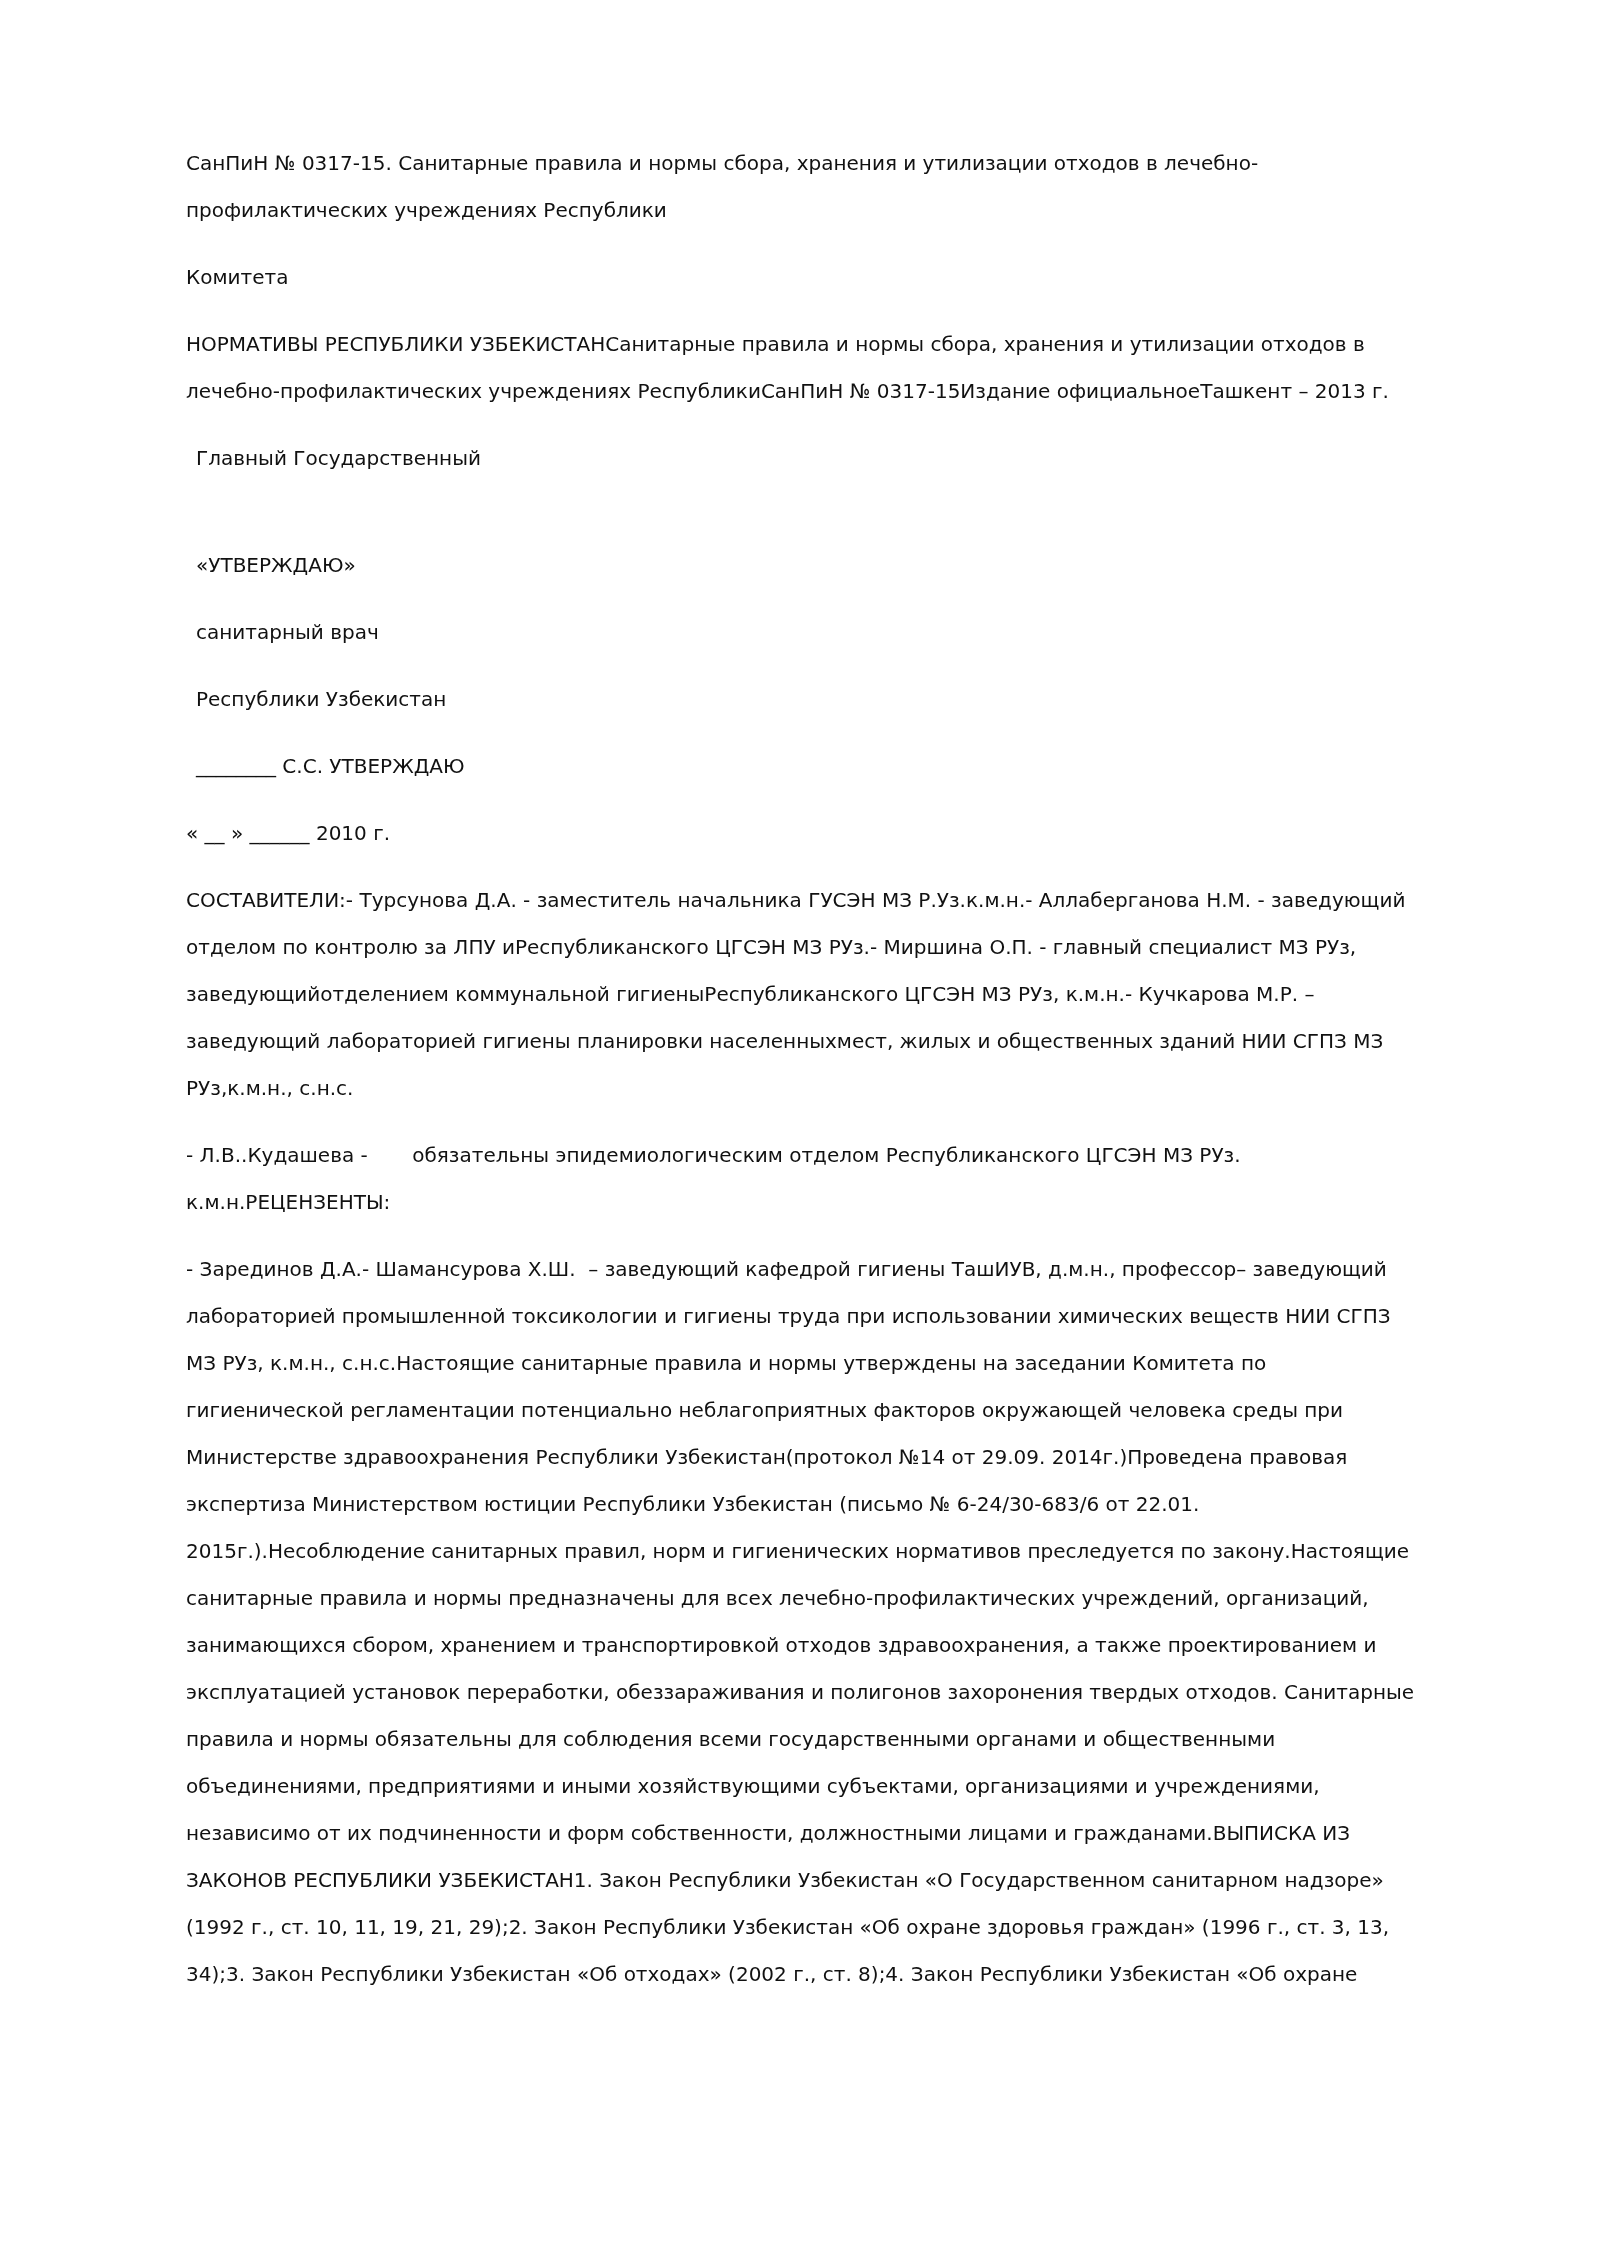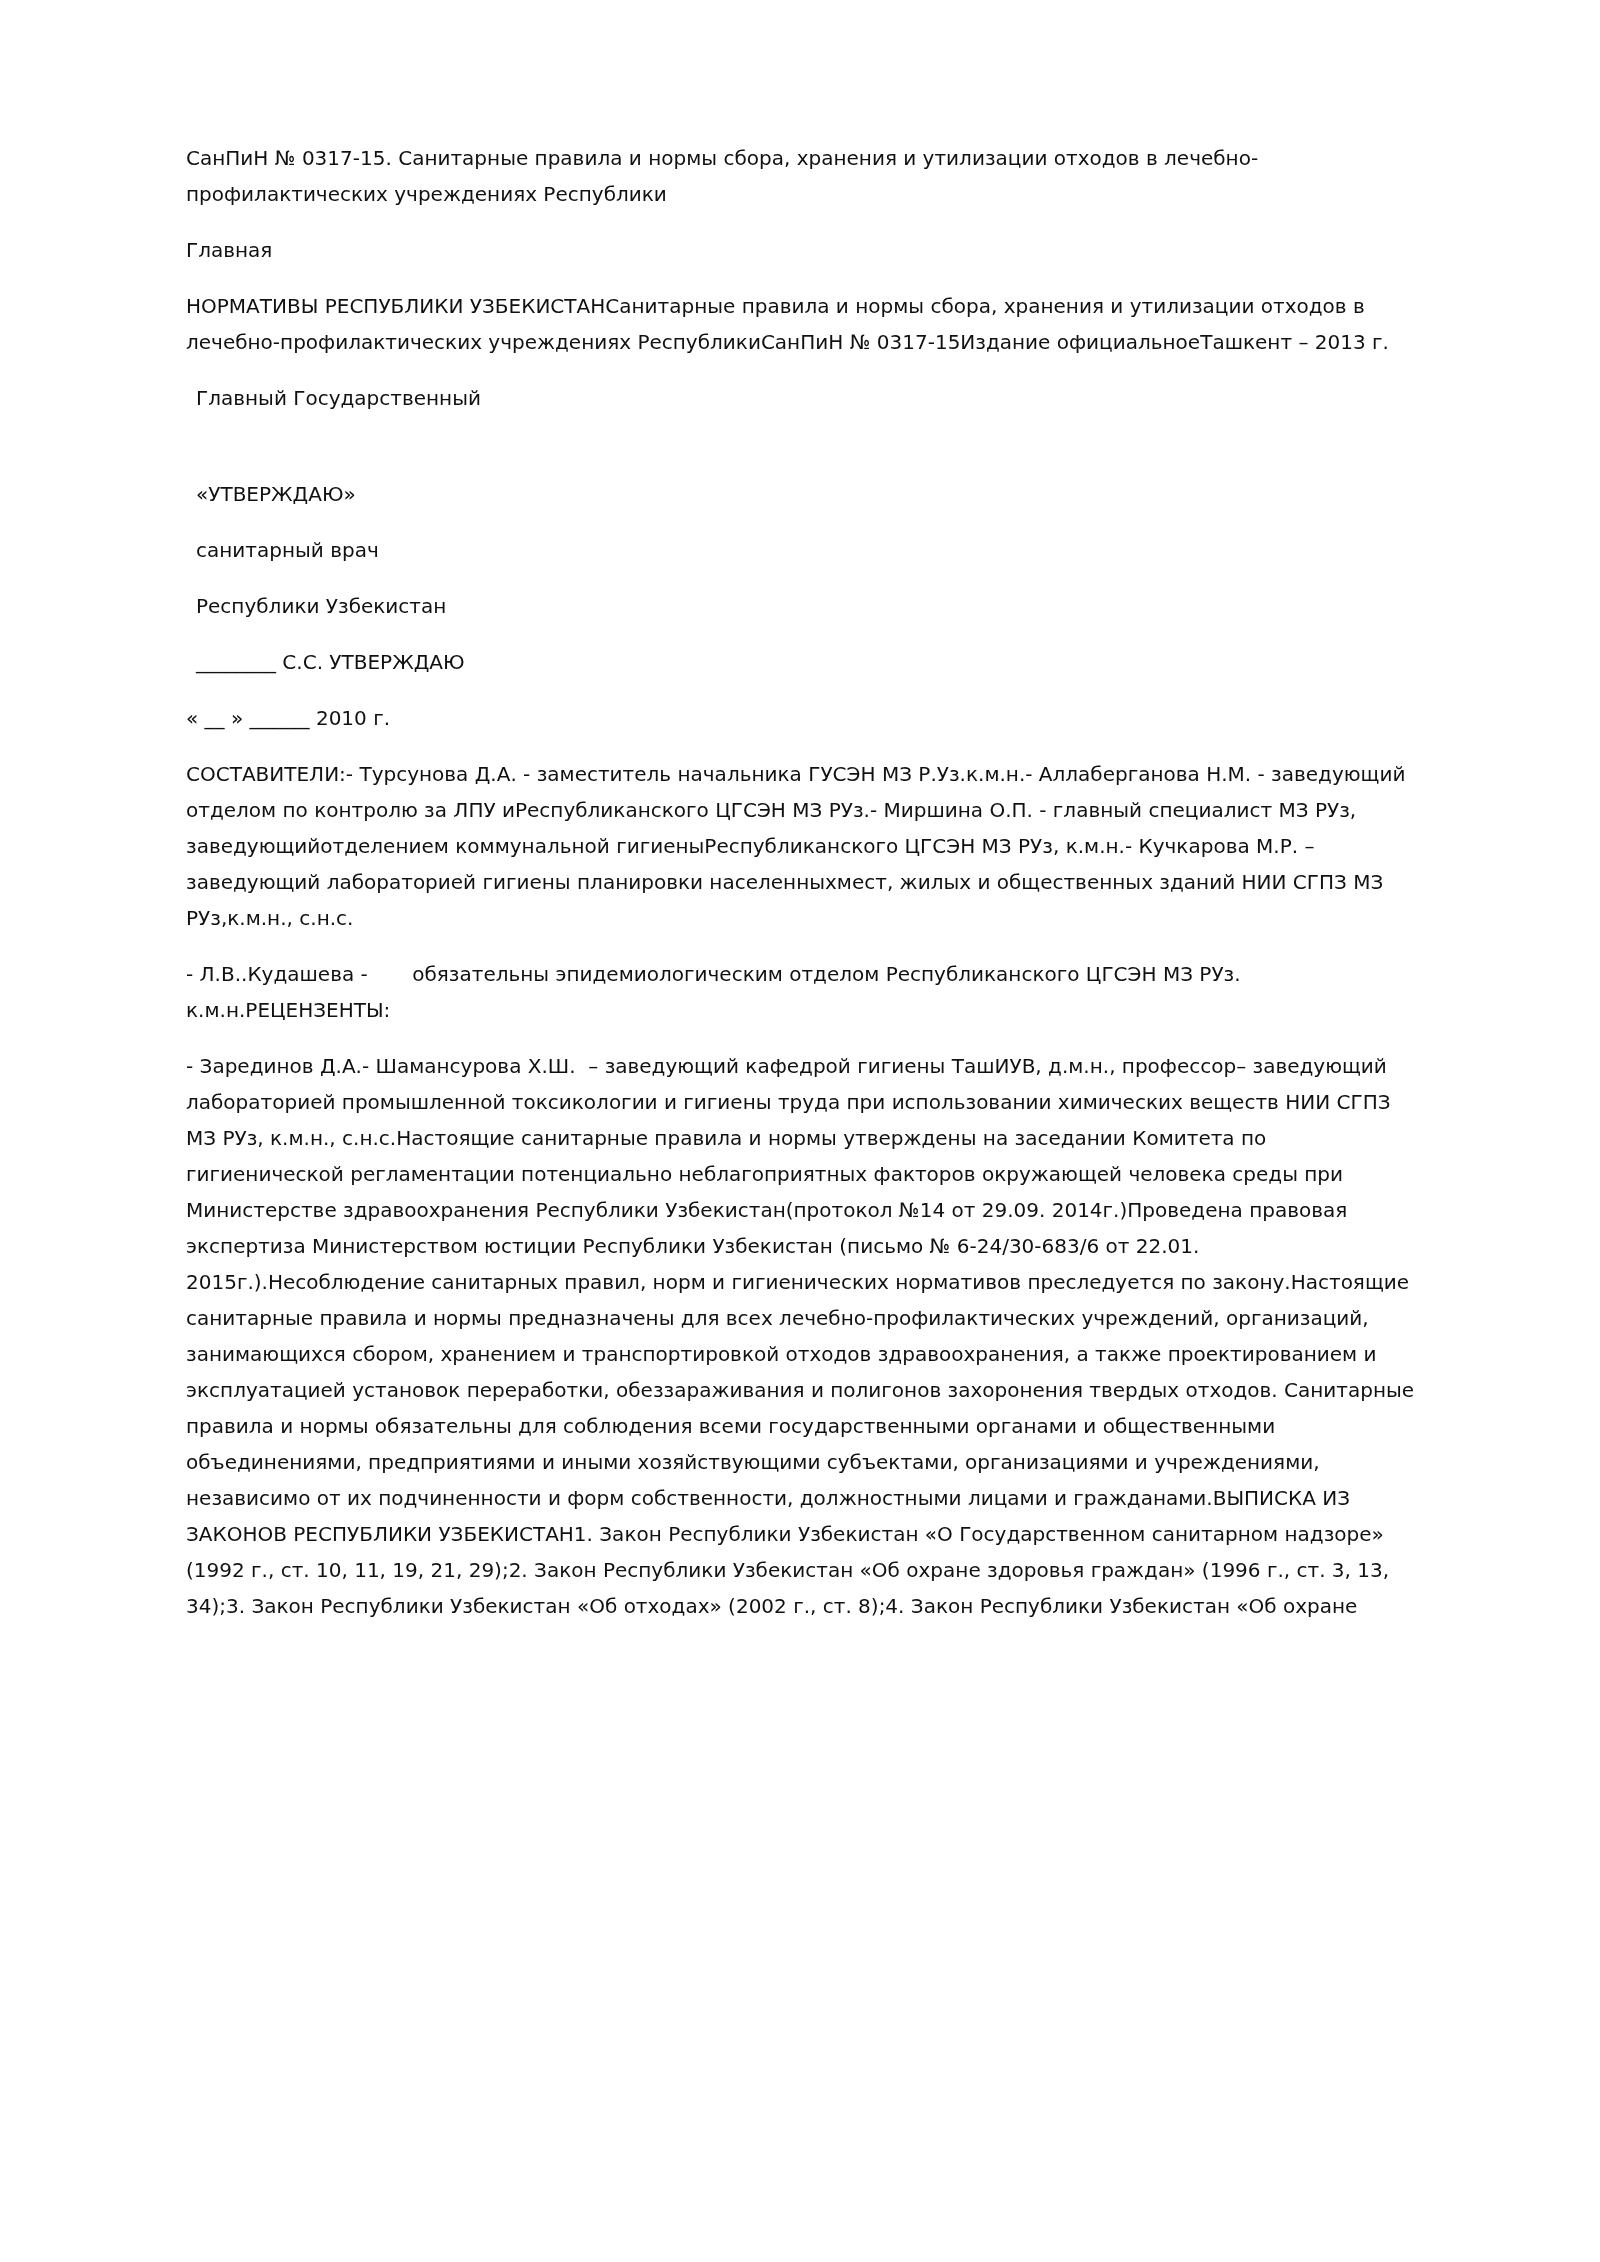--- a/index.html
+++ b/index.html
@@ -14,21 +14,21 @@
     color: #111111;
   }
   .page {
     box-sizing: content-box;
     padding: 140px 0 0 186px;
     width: 1240px;
   }
   .para {
     margin: 0 0 20px 0;
     font-size: 20px;
-    line-height: 36px;
+    line-height: 47px;
     white-space: pre-wrap;
     word-wrap: break-word;
   }
   .indent {
     padding-left: 10px;
   }
   .space-before {
     margin-top: 60px;
   }
   .link-plain {
@@ -37,21 +37,21 @@
     cursor: pointer;
   }
 </style>
 </head>
 <body>
 
 <div class="page">
 
   <p class="para">СанПиН № 0317-15. Санитарные правила и нормы сбора, хранения и утилизации отходов в лечебно-профилактических учреждениях Республики</p>
 
-  <p class="para"><span class="link-plain">Главная</span></p>
+  <p class="para"><span class="link-plain">Комитета</span></p>
 
 
   <p class="para">НОРМАТИВЫ РЕСПУБЛИКИ УЗБЕКИСТАНСанитарные правила и нормы сбора, хранения и утилизации отходов в лечебно-профилактических учреждениях РеспубликиСанПиН № 0317-15Издание официальноеТашкент – 2013 г.</p>
 
   <p class="para indent">Главный Государственный</p>
 
   <p class="para indent space-before">«УТВЕРЖДАЮ»</p>
 
   <p class="para indent">санитарный врач</p>
 

